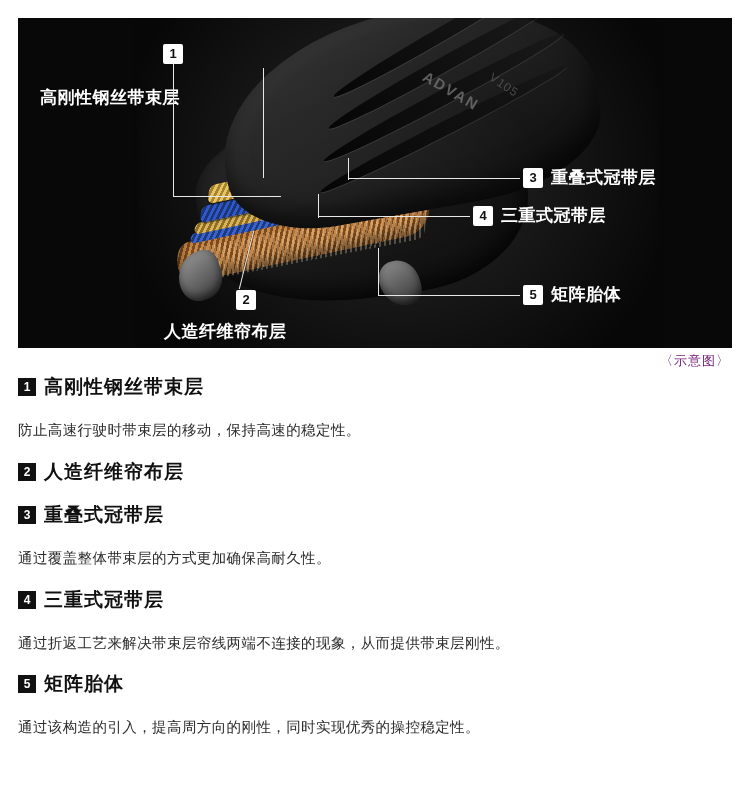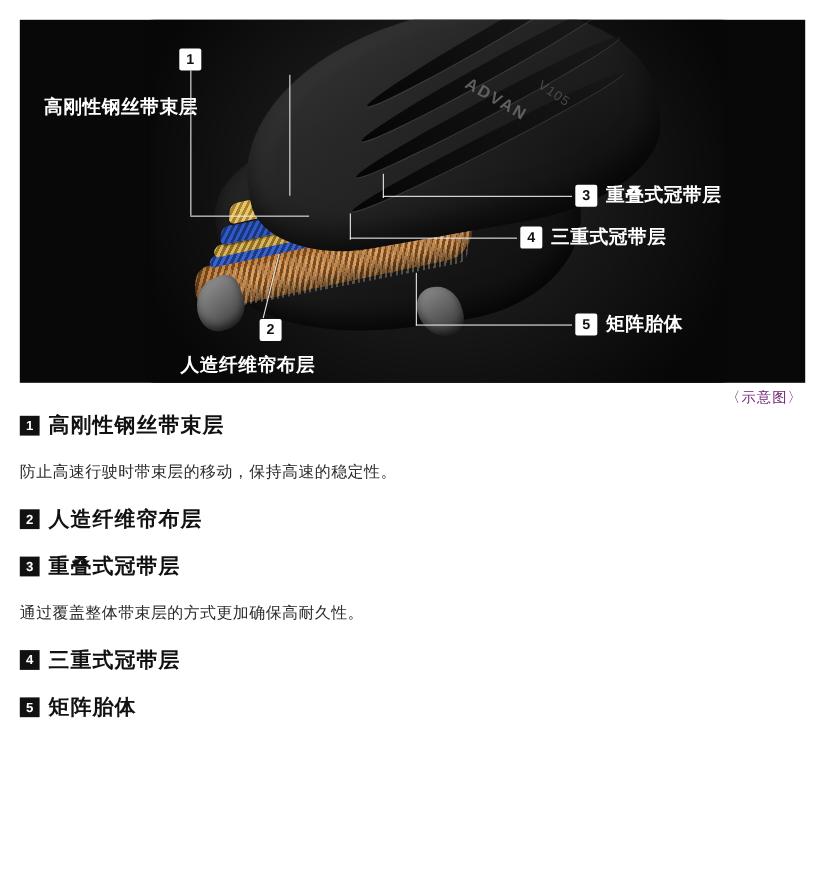--- a/index.html
+++ b/index.html
@@ -306,23 +306,25 @@
         <span class="item-title">重叠式冠带层</span>
       </div>
       <div class="item-body">通过覆盖整体带束层的方式更加确保高耐久性。</div>
     </div>
 
     <div class="item">
       <div class="item-head">
         <span class="item-num">4</span>
         <span class="item-title">三重式冠带层</span>
       </div>
+      <div class="item-body">通过折返工艺来解决带束层帘线两端不连接的现象，从而提供带束层刚性。</div>
     </div>
 
     <div class="item">
       <div class="item-head">
         <span class="item-num">5</span>
         <span class="item-title">矩阵胎体</span>
       </div>
+      <div class="item-body">通过该构造的引入，提高周方向的刚性，同时实现优秀的操控稳定性。</div>
     </div>
 
   </div>
 </div>
 
 </body></html>

